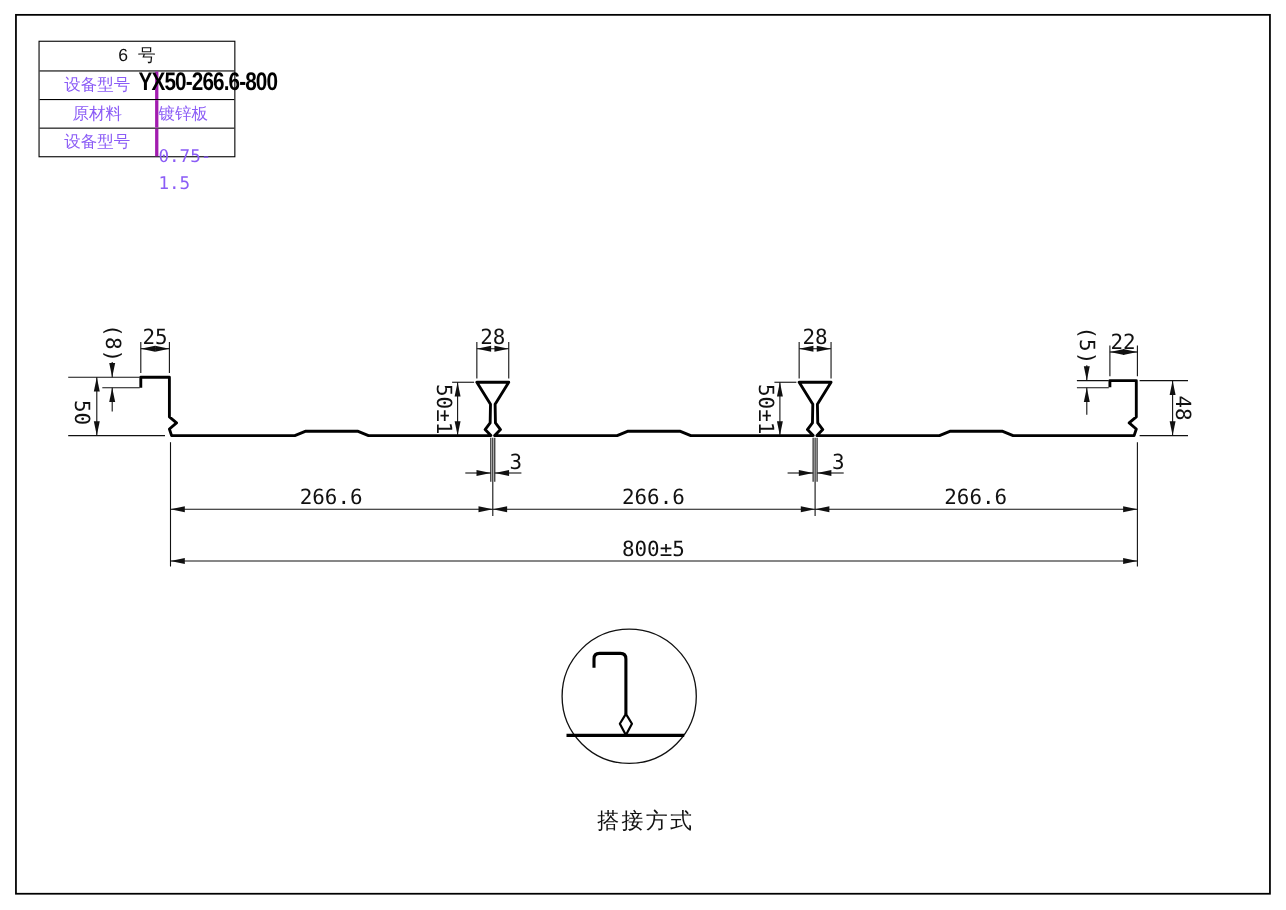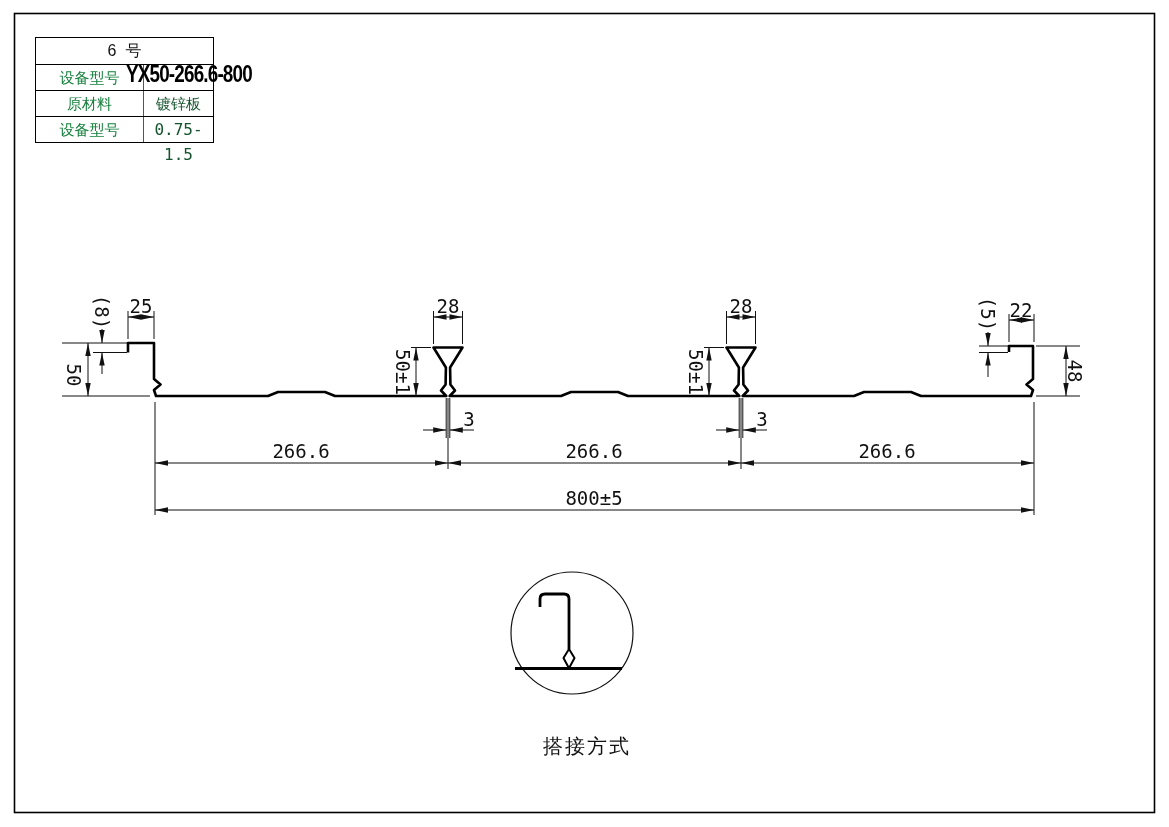--- a/index.html
+++ b/index.html
@@ -7,23 +7,23 @@
         font-family:"Liberation Sans","DejaVu Sans",sans-serif;}
   .page svg{position:absolute;left:0;top:0;}
   
   .dt{font-family:"DejaVu Sans Mono","Liberation Mono",monospace;font-size:19px;fill:#111;}
   .cap{font-family:"Liberation Sans","DejaVu Sans",sans-serif;font-size:20px;fill:#111;letter-spacing:2px;}
   
   .tb{position:absolute;left:35px;top:37px;width:179px;border:1.4px solid #000;box-sizing:border-box;background:#fff;}
   .tb-row{display:flex;height:26px;line-height:25px;border-top:1px solid #000;box-sizing:border-box;}
   .tb-row:first-child{border-top:none;}
   .tb-head{justify-content:center;text-align:center;font-size:16px;color:#111;white-space:pre;}
-  .tb-label{width:108px;text-align:center;font-size:15px;color:#15803d;border-right:1px solid #a21caf;box-sizing:border-box;overflow:hidden;}
-  .tb-value{flex:1;text-align:center;font-size:15px;color:#14532d;overflow:visible;}
-  .tb-value.num{font-family:"DejaVu Sans Mono","Liberation Mono",monospace;font-size:16px;}
+  .tb-label{width:108px;text-align:center;font-size:15px;color:#8b5cf6;border-right:3px solid #a21caf;box-sizing:border-box;overflow:hidden;}
+  .tb-value{flex:1;text-align:left;font-size:15px;color:#8b5cf6;overflow:visible;}
+  .tb-value.num{font-family:"DejaVu Sans Mono","Liberation Mono",monospace;font-size:16px;margin-top:12px;}
   .tb-model{position:absolute;left:126px;top:61px;height:26px;line-height:26px;white-space:nowrap;
             font-size:23px;font-weight:700;color:#000;letter-spacing:-1px;
             transform:scaleX(.82);transform-origin:left center;z-index:3;}
 </style>
 </head>
 <body>
 
 <div class="page">
 
   <svg width="1169" height="827" viewBox="0 0 1169 827">

